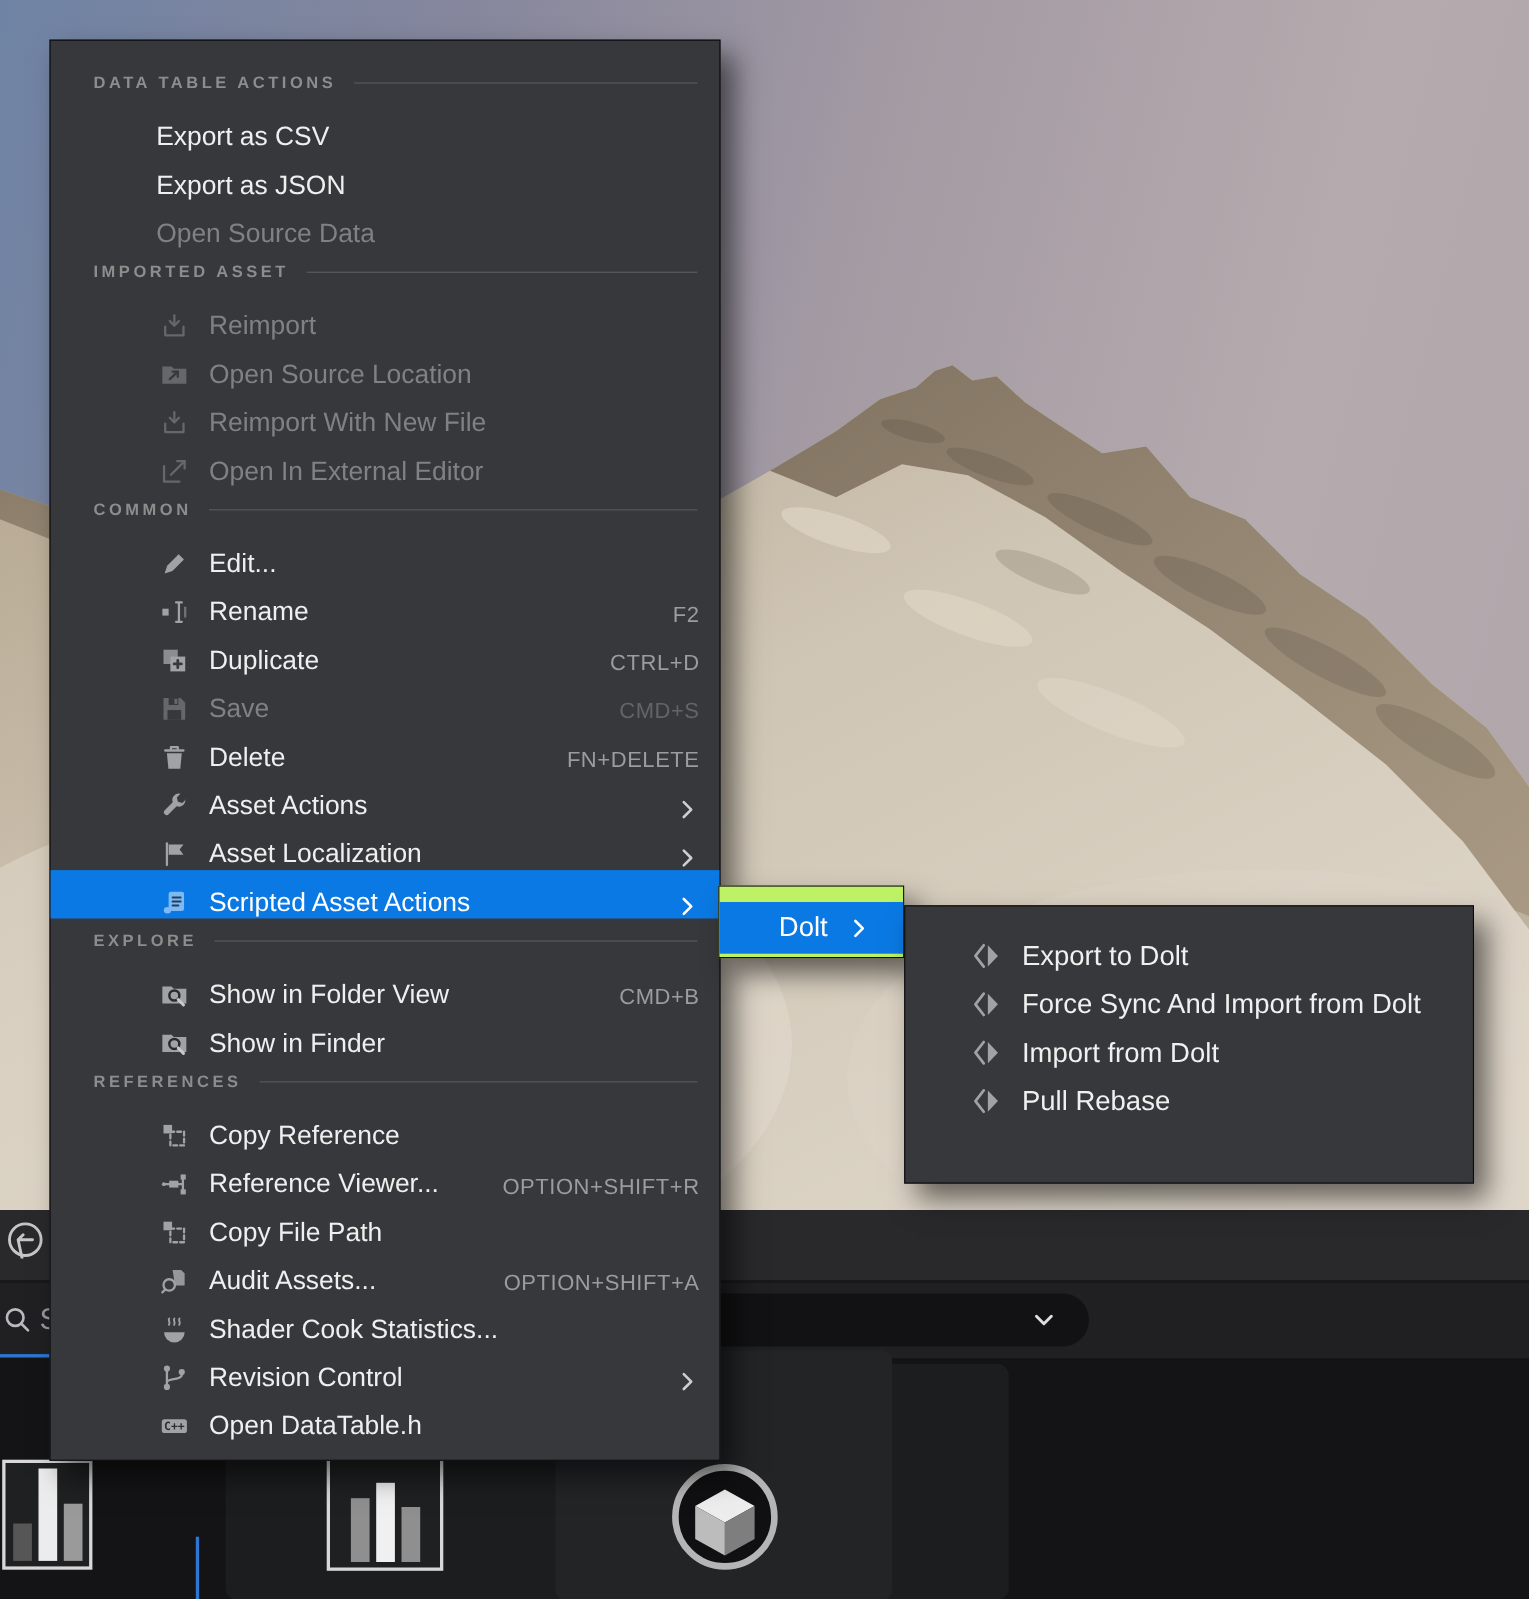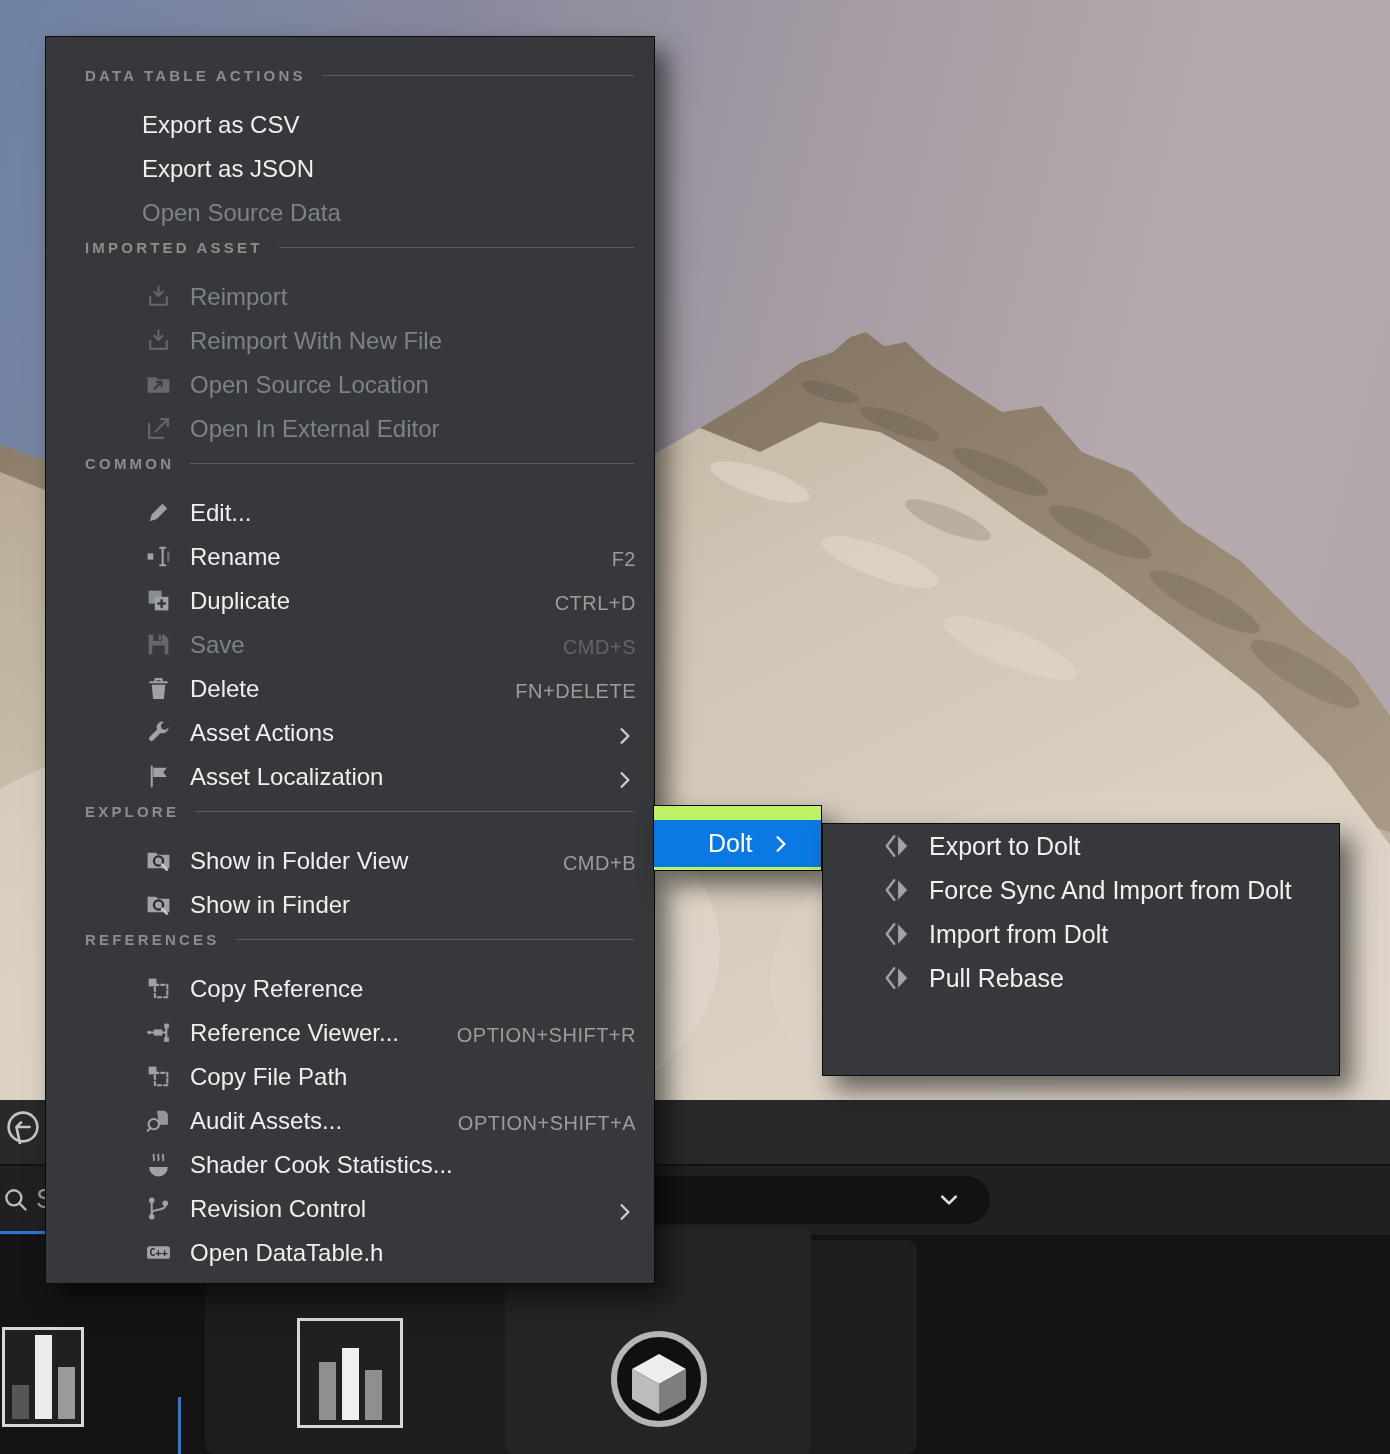--- a/index.html
+++ b/index.html
@@ -60,21 +60,21 @@
     position:absolute;left:653px;top:805px;width:169px;height:66px;box-sizing:border-box;
     background:#bef264;border:1px solid #0b0b0c;box-shadow:12px 14px 24px rgba(0,0,0,.55);
     padding-top:14px;z-index:11;
   }
   .dolt-item{height:47px;background:#0b79e3;color:#fff;display:flex;align-items:center;font-size:25px;padding-left:54px;box-sizing:border-box}
   .dolt-item .chev{width:22px;height:22px;margin-left:18px;color:#fff}
   
   .dolt-sub{
     position:absolute;left:822px;top:823px;width:518px;height:253px;box-sizing:border-box;
     background:#37383b;border:1px solid #0b0b0c;box-shadow:12px 14px 24px rgba(0,0,0,.55);
-    padding-top:0;z-index:12;
+    padding-top:23px;z-index:12;
   }
   .ds-row{height:44px;display:flex;align-items:center;font-size:25px;color:#f0f0f0}
   .ds-row .icwrap{margin-left:58px;width:32px;height:30px;flex:none;display:flex;align-items:center;justify-content:center;color:#9fa3a7}
   .ds-row .icwrap svg{width:28px;height:28px}
   .ds-row .lbl{margin-left:16px;white-space:nowrap}
   .util-svg{display:block;width:100%;height:100%}
 </style>
 </head>
 <body>
 
@@ -194,40 +194,40 @@
           </g>
         </svg>
       </span>
       <span class="lbl">Reimport</span>
       <span class="grow"></span>
     </div>
     <div class="mi disabled">
       <span class="icwrap">
         <svg viewBox="0 0 26 26">
           <g stroke="currentColor" stroke-width="2" fill="none" stroke-linecap="round" stroke-linejoin="round">
+            <path fill="currentColor" stroke="none" d="M2.5 6h8l2 2h11v13h-21z"></path>
+            <path d="M9 17l7-6.5" stroke="#37383b"></path>
+            <path d="M11.5 10.5H16V15" stroke="#37383b"></path>
+          </g>
+        </svg>
+      </span>
+      <span class="lbl">Open Source Location</span>
+      <span class="grow"></span>
+    </div>
+    <div class="mi disabled">
+      <span class="icwrap">
+        <svg viewBox="0 0 26 26">
+          <g stroke="currentColor" stroke-width="2" fill="none" stroke-linecap="round" stroke-linejoin="round">
             <path d="M13 3.5v8.5"></path>
             <path d="M9 8.5l4 4 4-4"></path>
             <path d="M5 13.5v7.5h16v-7.5"></path>
           </g>
         </svg>
       </span>
       <span class="lbl">Reimport With New File</span>
-      <span class="grow"></span>
-    </div>
-    <div class="mi disabled">
-      <span class="icwrap">
-        <svg viewBox="0 0 26 26">
-          <g stroke="currentColor" stroke-width="2" fill="none" stroke-linecap="round" stroke-linejoin="round">
-            <path fill="currentColor" stroke="none" d="M2.5 6h8l2 2h11v13h-21z"></path>
-            <path d="M9 17l7-6.5" stroke="#37383b"></path>
-            <path d="M11.5 10.5H16V15" stroke="#37383b"></path>
-          </g>
-        </svg>
-      </span>
-      <span class="lbl">Open Source Location</span>
       <span class="grow"></span>
     </div>
     <div class="mi disabled">
       <span class="icwrap">
         <svg viewBox="0 0 26 26">
           <g stroke="currentColor" stroke-width="2" fill="none" stroke-linecap="round" stroke-linejoin="round">
             <path d="M4 8.5V22h13.5"></path>
             <path d="M10 16L22 4"></path>
             <path d="M15.5 4H22v6.5"></path>
           </g>
@@ -327,20 +327,38 @@
     <div class="mi">
       <span class="icwrap">
         <svg viewBox="0 0 26 26">
           <g stroke="currentColor" stroke-width="2" fill="none" stroke-linecap="round" stroke-linejoin="round">
             <path d="M6.5 3.5v19"></path>
             <path fill="currentColor" stroke="none" d="M8 4.5h13l-3.4 4.5 3.4 4.5H8z"></path>
           </g>
         </svg>
       </span>
       <span class="lbl">Asset Localization</span>
+      <span class="grow"></span>
+      <span class="chev">
+        <svg class="util-svg" viewBox="0 0 26 26">
+          <path d="M9 5l8 8-8 8" stroke="currentColor" stroke-width="2.8" fill="none" stroke-linecap="round" stroke-linejoin="round"></path>
+        </svg>
+      </span>
+    </div>
+    <div class="mi hl">
+      <span class="icwrap ic-script">
+        <svg viewBox="0 0 26 26">
+          <g stroke="currentColor" stroke-width="2" fill="none" stroke-linecap="round" stroke-linejoin="round">
+            <rect x="8" y="3.5" width="13.5" height="17" rx="2" fill="currentColor" stroke="none"></rect>
+            <path d="M11.5 8.5h7M11.5 12h7M11.5 15.5h5" stroke="#1f4062" stroke-width="1.8"></path>
+            <ellipse cx="7" cy="19.7" rx="3.2" ry="2.9" fill="currentColor" stroke="none"></ellipse>
+          </g>
+        </svg>
+      </span>
+      <span class="lbl">Scripted Asset Actions</span>
       <span class="grow"></span>
       <span class="chev">
         <svg class="util-svg" viewBox="0 0 26 26">
           <path d="M9 5l8 8-8 8" stroke="currentColor" stroke-width="2.8" fill="none" stroke-linecap="round" stroke-linejoin="round"></path>
         </svg>
       </span>
     </div>
     <div class="sec-hdr">
       <span>EXPLORE</span>
       <span class="line"></span>

